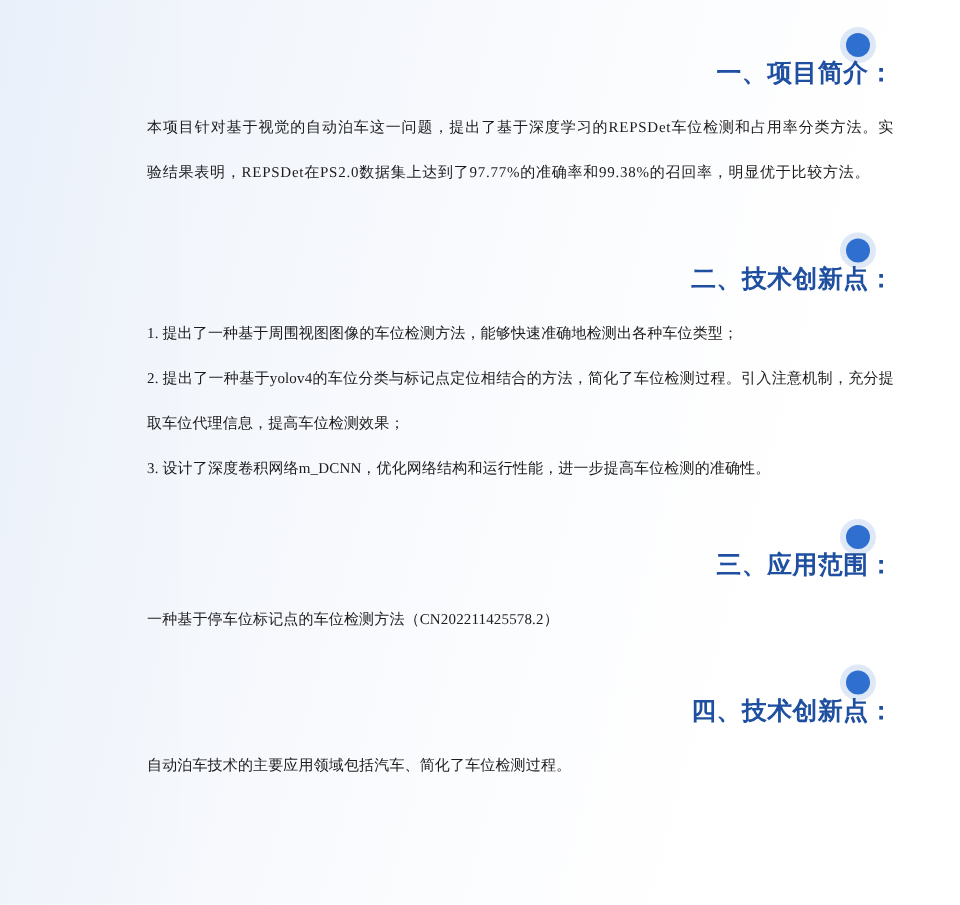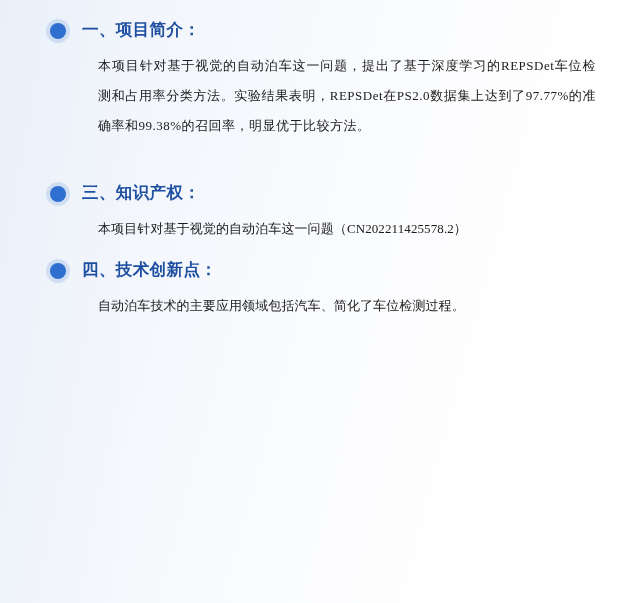--- a/index.html
+++ b/index.html
@@ -30,22 +30,23 @@
     height: 603px;
     background: linear-gradient(100deg, #e9f0fa 0%, #f1f5fb 60%, rgba(255,255,255,0) 100%);
     pointer-events: none;
   }
   .section {
     position: relative;
     margin-bottom: 2px;
   }
   .heading-row {
     display: flex;
-    align-items: center;
+    align-items: flex-end;
     margin-bottom: 11px;
+    flex-direction: column;
   }
   .bullet {
     width: 16px;
     height: 16px;
     border-radius: 50%;
     background: #2f6fd0;
     box-shadow: 0 0 0 4px rgba(47,111,208,0.16);
     margin-top: 4px;
     margin-right: 16px;
     flex: 0 0 auto;
@@ -55,21 +56,21 @@
     font-weight: bold;
     color: #1e4fa0;
     font-family: "Liberation Sans", "DejaVu Sans", sans-serif;
     letter-spacing: 0.4px;
     line-height: 22px;
   }
   .body-block {
     margin-left: 48px;
     margin-right: 0;
     color: #1b1b1b;
-    font-size: 13px;
+    font-size: 10px;
     line-height: 30px;
     text-align: justify;
     letter-spacing: 0.1px;
   }
   .para {
     margin: 0;
   }
   .gap-lg { height: 22px; }
   .gap-md { height: 16px; }
   .gap-sm { height: 12px; }
@@ -87,30 +88,41 @@
       <span class="bullet"></span>
       <span class="heading">一、项目简介：</span>
     </div>
     <div class="body-block">
       <p class="para mono-ish">本项目针对基于视觉的自动泊车这一问题，提出了基于深度学习的REPSDet车位检测和占用率分类方法。实验结果表明，REPSDet在PS2.0数据集上达到了97.77%的准确率和99.38%的召回率，明显优于比较方法。</p>
     </div>
   </div>
 
   <div class="gap-lg"></div>
 
+  <div class="section">
+    <div class="heading-row">
+      <span class="bullet"></span>
+      <span class="heading">二、技术创新点：</span>
+    </div>
+    <div class="body-block">
+      <p class="para">1. 提出了一种基于周围视图图像的车位检测方法，能够快速准确地检测出各种车位类型；</p>
+      <p class="para">2. 提出了一种基于yolov4的车位分类与标记点定位相结合的方法，简化了车位检测过程。引入注意机制，充分提取车位代理信息，提高车位检测效果；</p>
+      <p class="para">3. 设计了深度卷积网络m_DCNN，优化网络结构和运行性能，进一步提高车位检测的准确性。</p>
+    </div>
+  </div>
 
   <div class="gap-md"></div>
 
   <div class="section">
     <div class="heading-row">
       <span class="bullet"></span>
-      <span class="heading">三、知识产权：</span>
+      <span class="heading">三、应用范围：</span>
     </div>
     <div class="body-block">
-      <p class="para">本项目针对基于视觉的自动泊车这一问题（CN202211425578.2）</p>
+      <p class="para">一种基于停车位标记点的车位检测方法（CN202211425578.2）</p>
     </div>
   </div>
 
   <div class="gap-sm"></div>
 
   <div class="section">
     <div class="heading-row">
       <span class="bullet"></span>
       <span class="heading">四、技术创新点：</span>
     </div>

